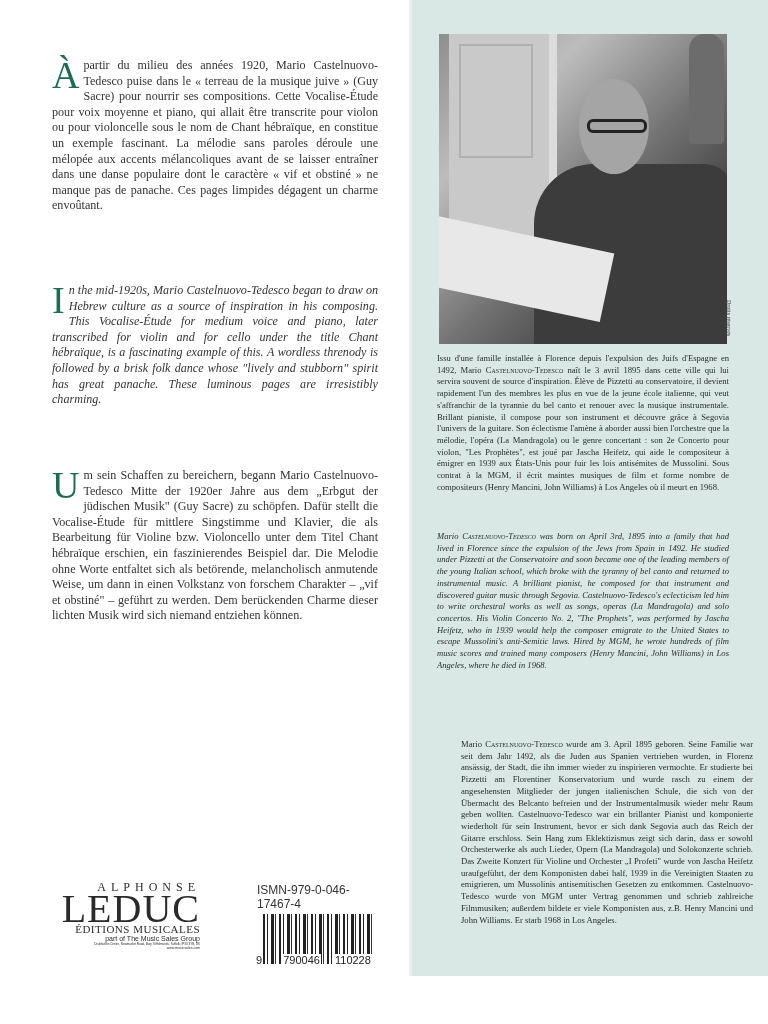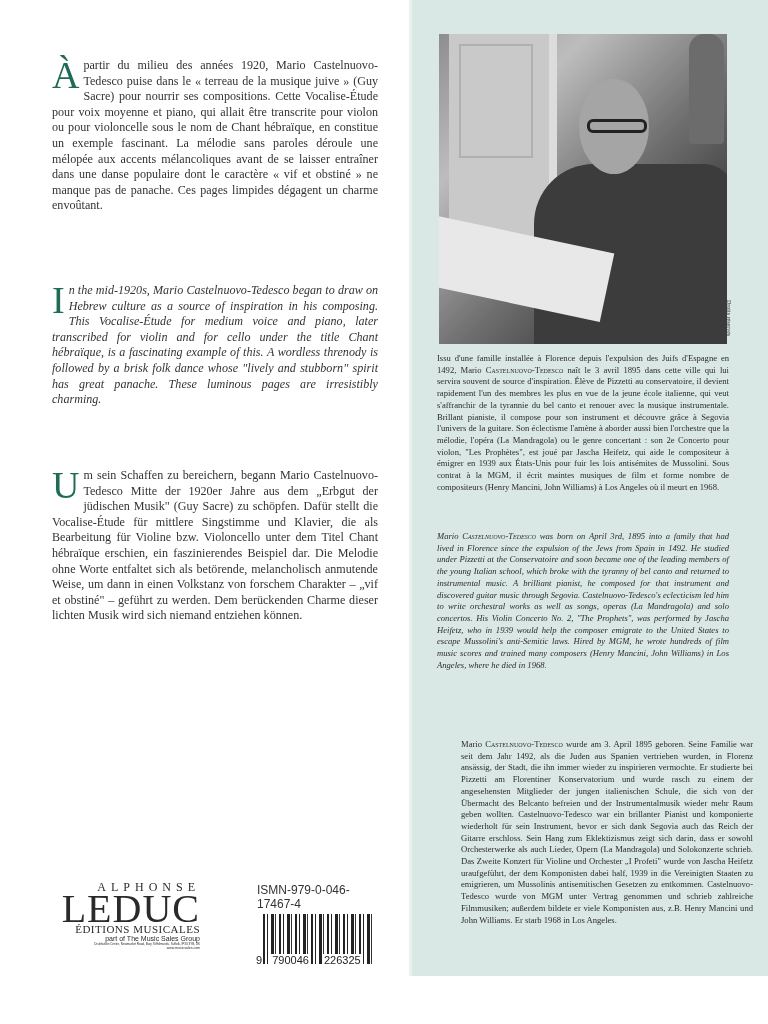--- a/index.html
+++ b/index.html
@@ -60,22 +60,22 @@
     <div class="l4">part of The Music Sales Group</div>
     <div class="l5">Distribution Centre, Newmarket Road, Bury St Edmunds, Suffolk, IP33 3YB, UK</div>
     <div class="l6">www.musicsales.com</div>
   </div>
 
   <div class="barcode">
     <div class="ismn">ISMN-979-0-046-17467-4</div>
     <div class="bars"></div>
     <div class="nums">
       <span>9</span>
-      <span style="margin-left:5px">790046</span>
-      <span style="margin-left:10px">226325</span>
+      <span style="margin-left:16px">790046</span>
+      <span style="margin-left:10px">110228</span>
     </div>
   </div>
 </div>
 
 <div class="right">
   <div class="photo">
     <div class="door"></div>
       <div class="door2"></div>
     <div class="statue"></div>
     <div class="body"></div>

